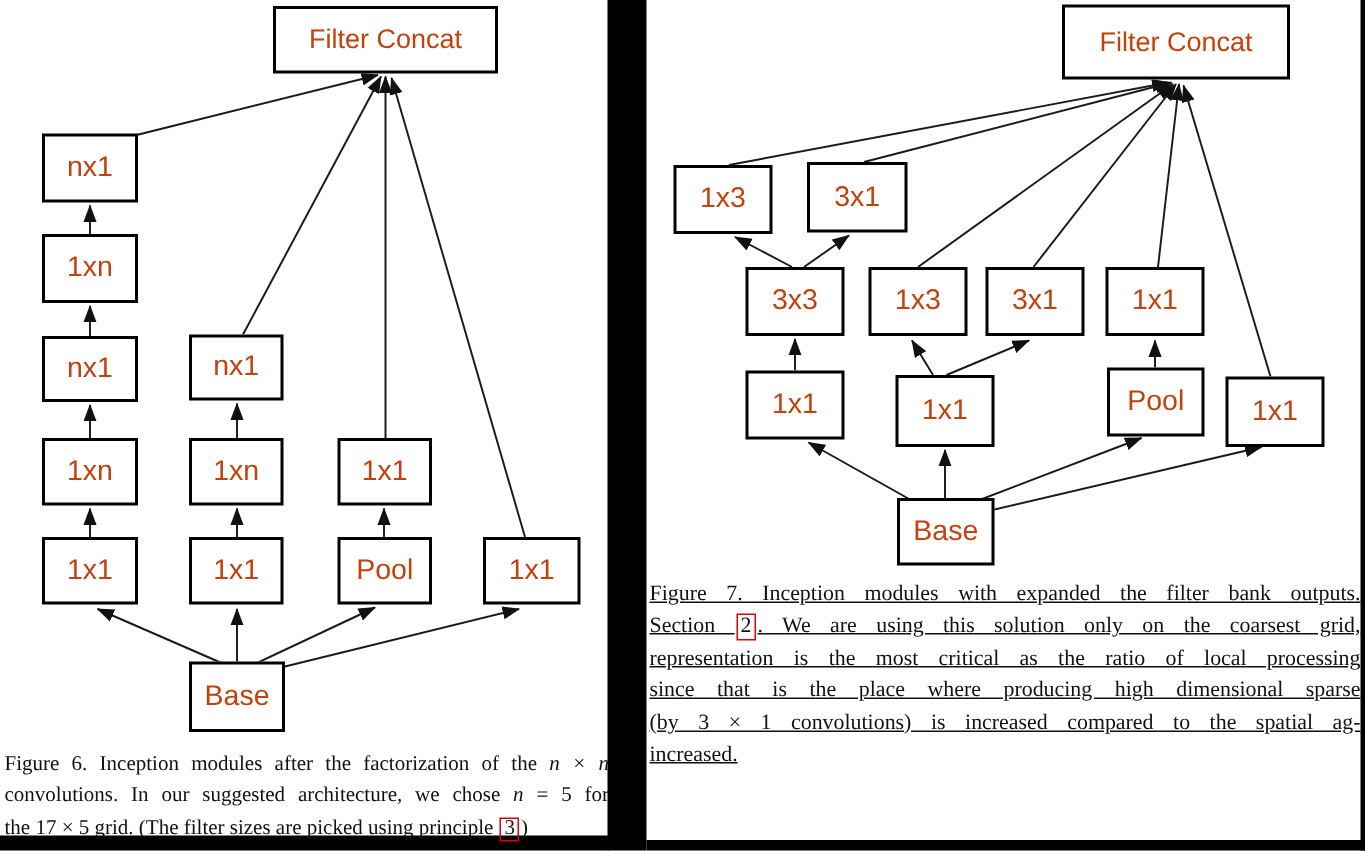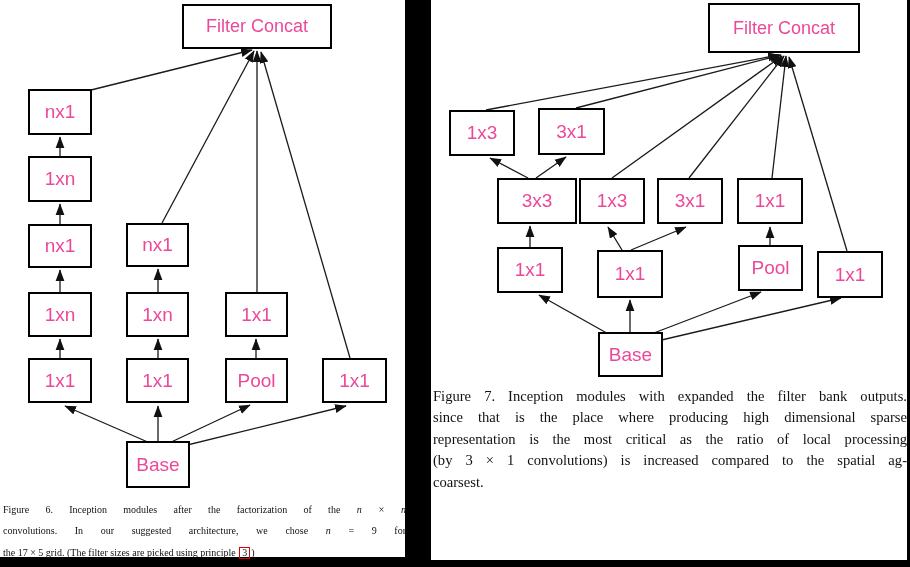--- a/index.html
+++ b/index.html
@@ -4,32 +4,32 @@
 <style>
   html,body{margin:0;padding:0;}
   body{
     width:910px;height:567px;position:relative;overflow:hidden;
     background:#ffffff;font-family:"Liberation Serif",serif;
   }
   .black-band{position:absolute;background:#000;}
   .node{
     position:absolute;box-sizing:border-box;background:#fff;
     border:2px solid #000;display:flex;align-items:center;justify-content:center;
-    font-family:"Liberation Sans",sans-serif;font-size:19px;color:#ec4899;
+    font-family:"Liberation Sans",sans-serif;font-size:19px;color:#c2410c;
     z-index:3;
   }
   .node.fc{font-size:18px;}
   svg.arrows{position:absolute;left:0;top:0;z-index:2;pointer-events:none;}
   .caption{
     position:absolute;color:#111;z-index:4;
   }
   .cap-line{white-space:normal;}
   .cap-line.just{text-align:justify;text-align-last:justify;}
-  .caption-fig6{left:3px;top:499px;width:403px;font-size:10px;line-height:21.3px;}
-  .caption-fig7{left:433px;top:386px;width:474px;font-size:14.6px;line-height:21.4px;}
+  .caption-fig6{left:3px;top:499px;width:403px;font-size:14px;line-height:21.3px;}
+  .caption-fig7{left:433px;top:386px;width:474px;font-size:14.6px;line-height:21.4px;text-decoration:underline;}
   .seg-i{font-style:italic;}
   .seg-ref{
     display:inline-block;border:1.5px solid var(--ref-red,#e00000);
     line-height:1.05;padding:0 2px;margin:0 1px;font-style:normal;
   }
 </style>
 </head>
 <body>
 
 <div class="black-band" style="left:405px;top:0;width:26px;height:567px"></div>
@@ -89,38 +89,39 @@
   <div class="node" style="left:28px;top:358px;width:64px;height:45px">1x1</div>
   <div class="node" style="left:126px;top:223px;width:63px;height:44px">nx1</div>
   <div class="node" style="left:126px;top:292px;width:63px;height:45px">1xn</div>
   <div class="node" style="left:126px;top:358px;width:63px;height:45px">1x1</div>
   <div class="node" style="left:225px;top:292px;width:63px;height:45px">1x1</div>
   <div class="node" style="left:225px;top:358px;width:63px;height:45px">Pool</div>
   <div class="node" style="left:322px;top:358px;width:65px;height:45px">1x1</div>
   <div class="node" style="left:126px;top:441px;width:64px;height:47px">Base</div>
   <div class="caption caption-fig6">
       <div class="cap-line just"><span>Figure 6. Inception modules after the factorization of the </span><span class="seg-i">n</span><span class="seg-i"> × </span><span class="seg-i">n</span></div>
-      <div class="cap-line just"><span>convolutions. In our suggested architecture, we chose </span><span class="seg-i">n</span><span> = 9 for</span></div>
+      <div class="cap-line just"><span>convolutions. In our suggested architecture, we chose </span><span class="seg-i">n</span><span> = 5 for</span></div>
       <div class="cap-line"><span>the 17 × 5 grid. (The filter sizes are picked using principle </span><span class="seg-ref">3</span><span>)</span></div>
     </div>
 </div>
 
 <div>
   <div class="node fc" style="left:708px;top:3px;width:152px;height:50px">Filter Concat</div>
   <div class="node" style="left:449px;top:110px;width:66px;height:46px">1x3</div>
   <div class="node" style="left:538px;top:108px;width:67px;height:47px">3x1</div>
-  <div class="node" style="left:497px;top:178px;width:80px;height:46px">3x3</div>
+  <div class="node" style="left:497px;top:178px;width:66px;height:46px">3x3</div>
   <div class="node" style="left:579px;top:178px;width:66px;height:46px">1x3</div>
   <div class="node" style="left:657px;top:178px;width:66px;height:46px">3x1</div>
   <div class="node" style="left:737px;top:178px;width:66px;height:46px">1x1</div>
   <div class="node" style="left:497px;top:247px;width:66px;height:46px">1x1</div>
   <div class="node" style="left:597px;top:250px;width:66px;height:48px">1x1</div>
   <div class="node" style="left:738px;top:245px;width:65px;height:46px">Pool</div>
   <div class="node" style="left:817px;top:251px;width:66px;height:47px">1x1</div>
   <div class="node" style="left:598px;top:332px;width:65px;height:45px">Base</div>
   <div class="caption caption-fig7">
       <div class="cap-line just"><span>Figure 7. Inception modules with expanded the filter bank outputs.</span></div>
+      <div class="cap-line just"><span>Section </span><span class="seg-ref">2</span><span>. We are using this solution only on the coarsest grid,</span></div>
+      <div class="cap-line just"><span>representation is the most critical as the ratio of local processing</span></div>
       <div class="cap-line just"><span>since that is the place where producing high dimensional sparse</span></div>
-      <div class="cap-line just"><span>representation is the most critical as the ratio of local processing</span></div>
       <div class="cap-line just"><span>(by 3 × 1 convolutions) is increased compared to the spatial ag-</span></div>
-      <div class="cap-line"><span>coarsest.</span></div>
+      <div class="cap-line"><span>increased.</span></div>
     </div>
 </div>
 
 </body></html>

